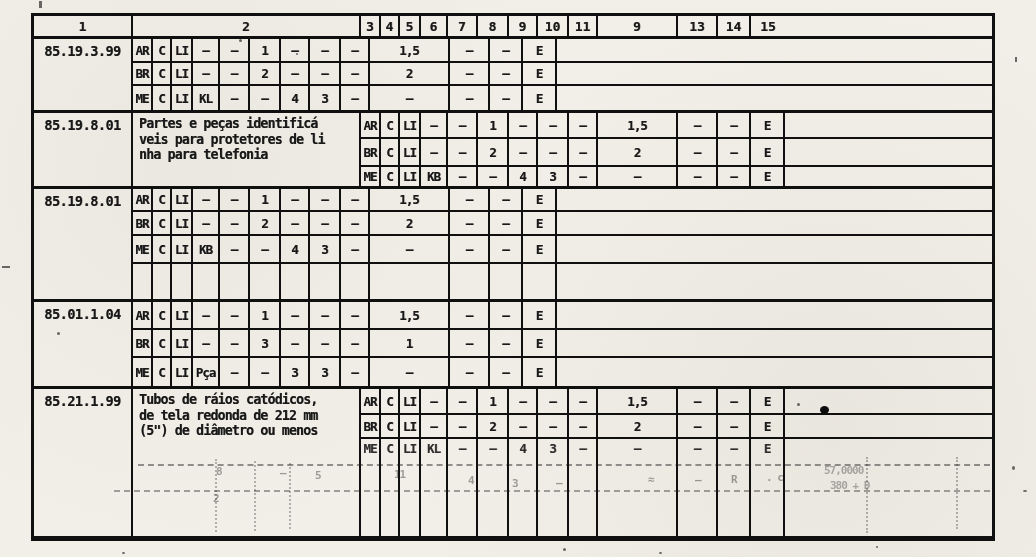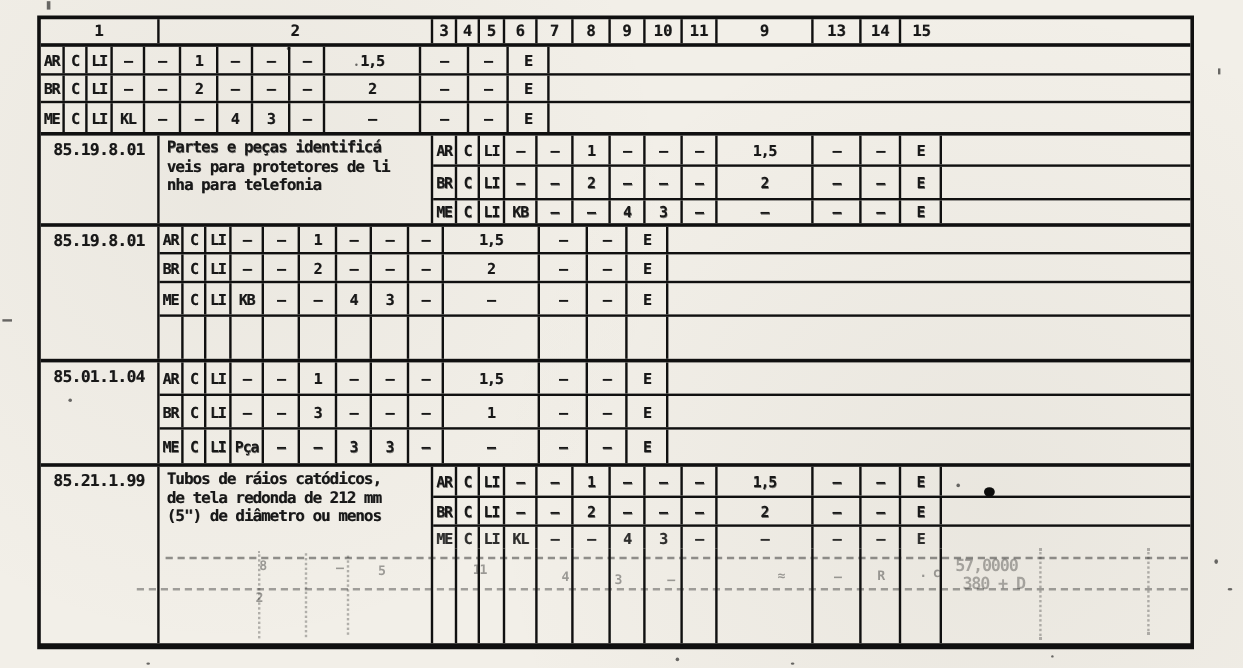--- a/index.html
+++ b/index.html
@@ -64,21 +64,21 @@
   .gl1{left:138px;top:464px;width:852px;}
   .gl2{left:114px;top:490px;width:876px;border-top-color:rgba(25,25,25,0.38);}
   .ghost-v{position:absolute;width:0;border-left:2px dotted rgba(25,25,25,0.30);}
   .gv1{left:215px;top:459px;height:73px;}
   .gv2{left:254px;top:461px;height:70px;}
   .gv3{left:289px;top:463px;height:66px;}
   .gv4{left:866px;top:457px;height:76px;}
   .gv5{left:956px;top:457px;height:72px;}
   .gmark{position:absolute;color:rgba(25,25,25,0.40);font-size:11px;filter:blur(0.3px);
     letter-spacing:-1px;white-space:nowrap;}
-  .gsmall{font-size:14px;color:rgba(25,25,25,0.34);}
+  .gsmall{font-size:11px;color:rgba(25,25,25,0.34);margin-left:28px;}
 
   
   .blot{position:absolute;left:820px;top:406px;width:9px;height:8px;background:#0c0c0c;border-radius:50%;}
   .sp{position:absolute;background:rgba(20,20,20,0.62);border-radius:50%;}
 </style>
 </head>
 <body>
 
 <div class="page">
 
@@ -96,20 +96,21 @@
       <div class="hcell c9">9</div>
       <div class="hcell c10">10</div>
       <div class="hcell c11">11</div>
       <div class="hcell c12">9</div>
       <div class="hcell c13">13</div>
       <div class="hcell c14">14</div>
       <div class="hcell c15">15</div>
     </div>
 
     <div class="block b1">
+      <div class="col1">85.19.3.99</div>
       <div class="subrows">
           <div class="subrow">
             <span class="scell c3">AR</span>
             <span class="scell c4">C</span>
             <span class="scell c5">LI</span>
             <span class="scell c6">–</span>
             <span class="scell c7">–</span>
             <span class="scell c8">1</span>
             <span class="scell c9">–</span>
             <span class="scell c10">–</span>

